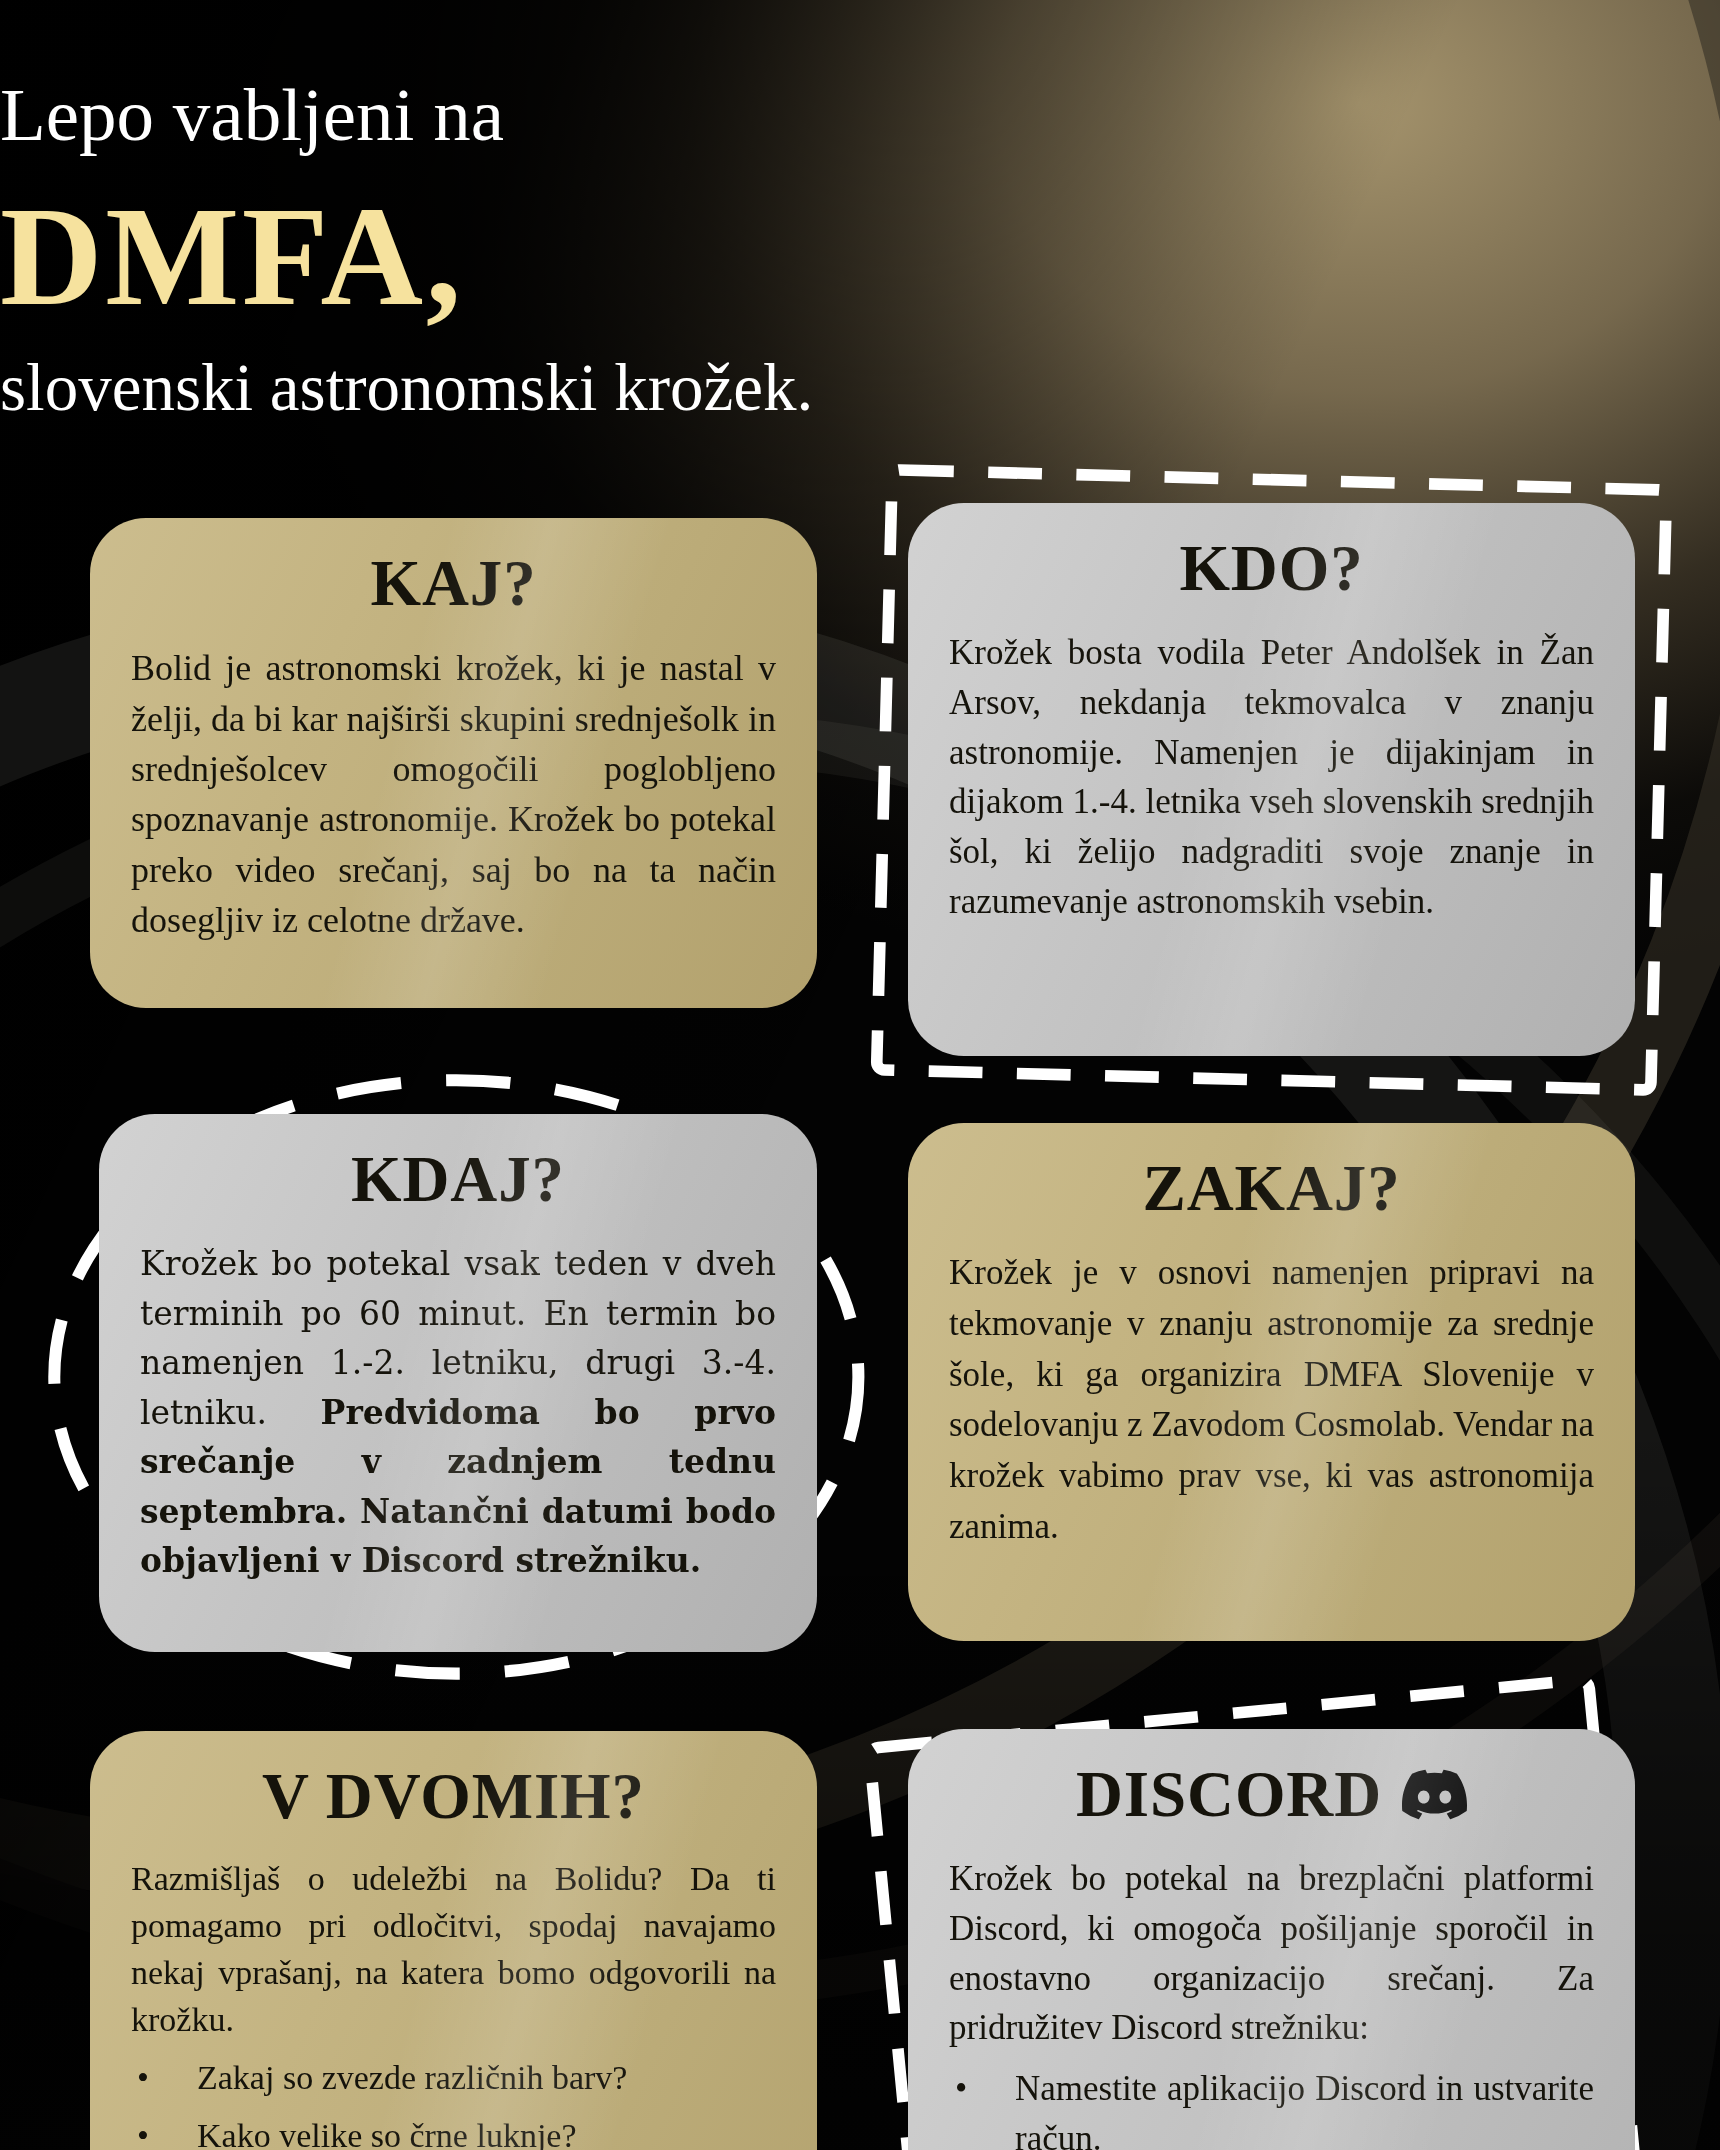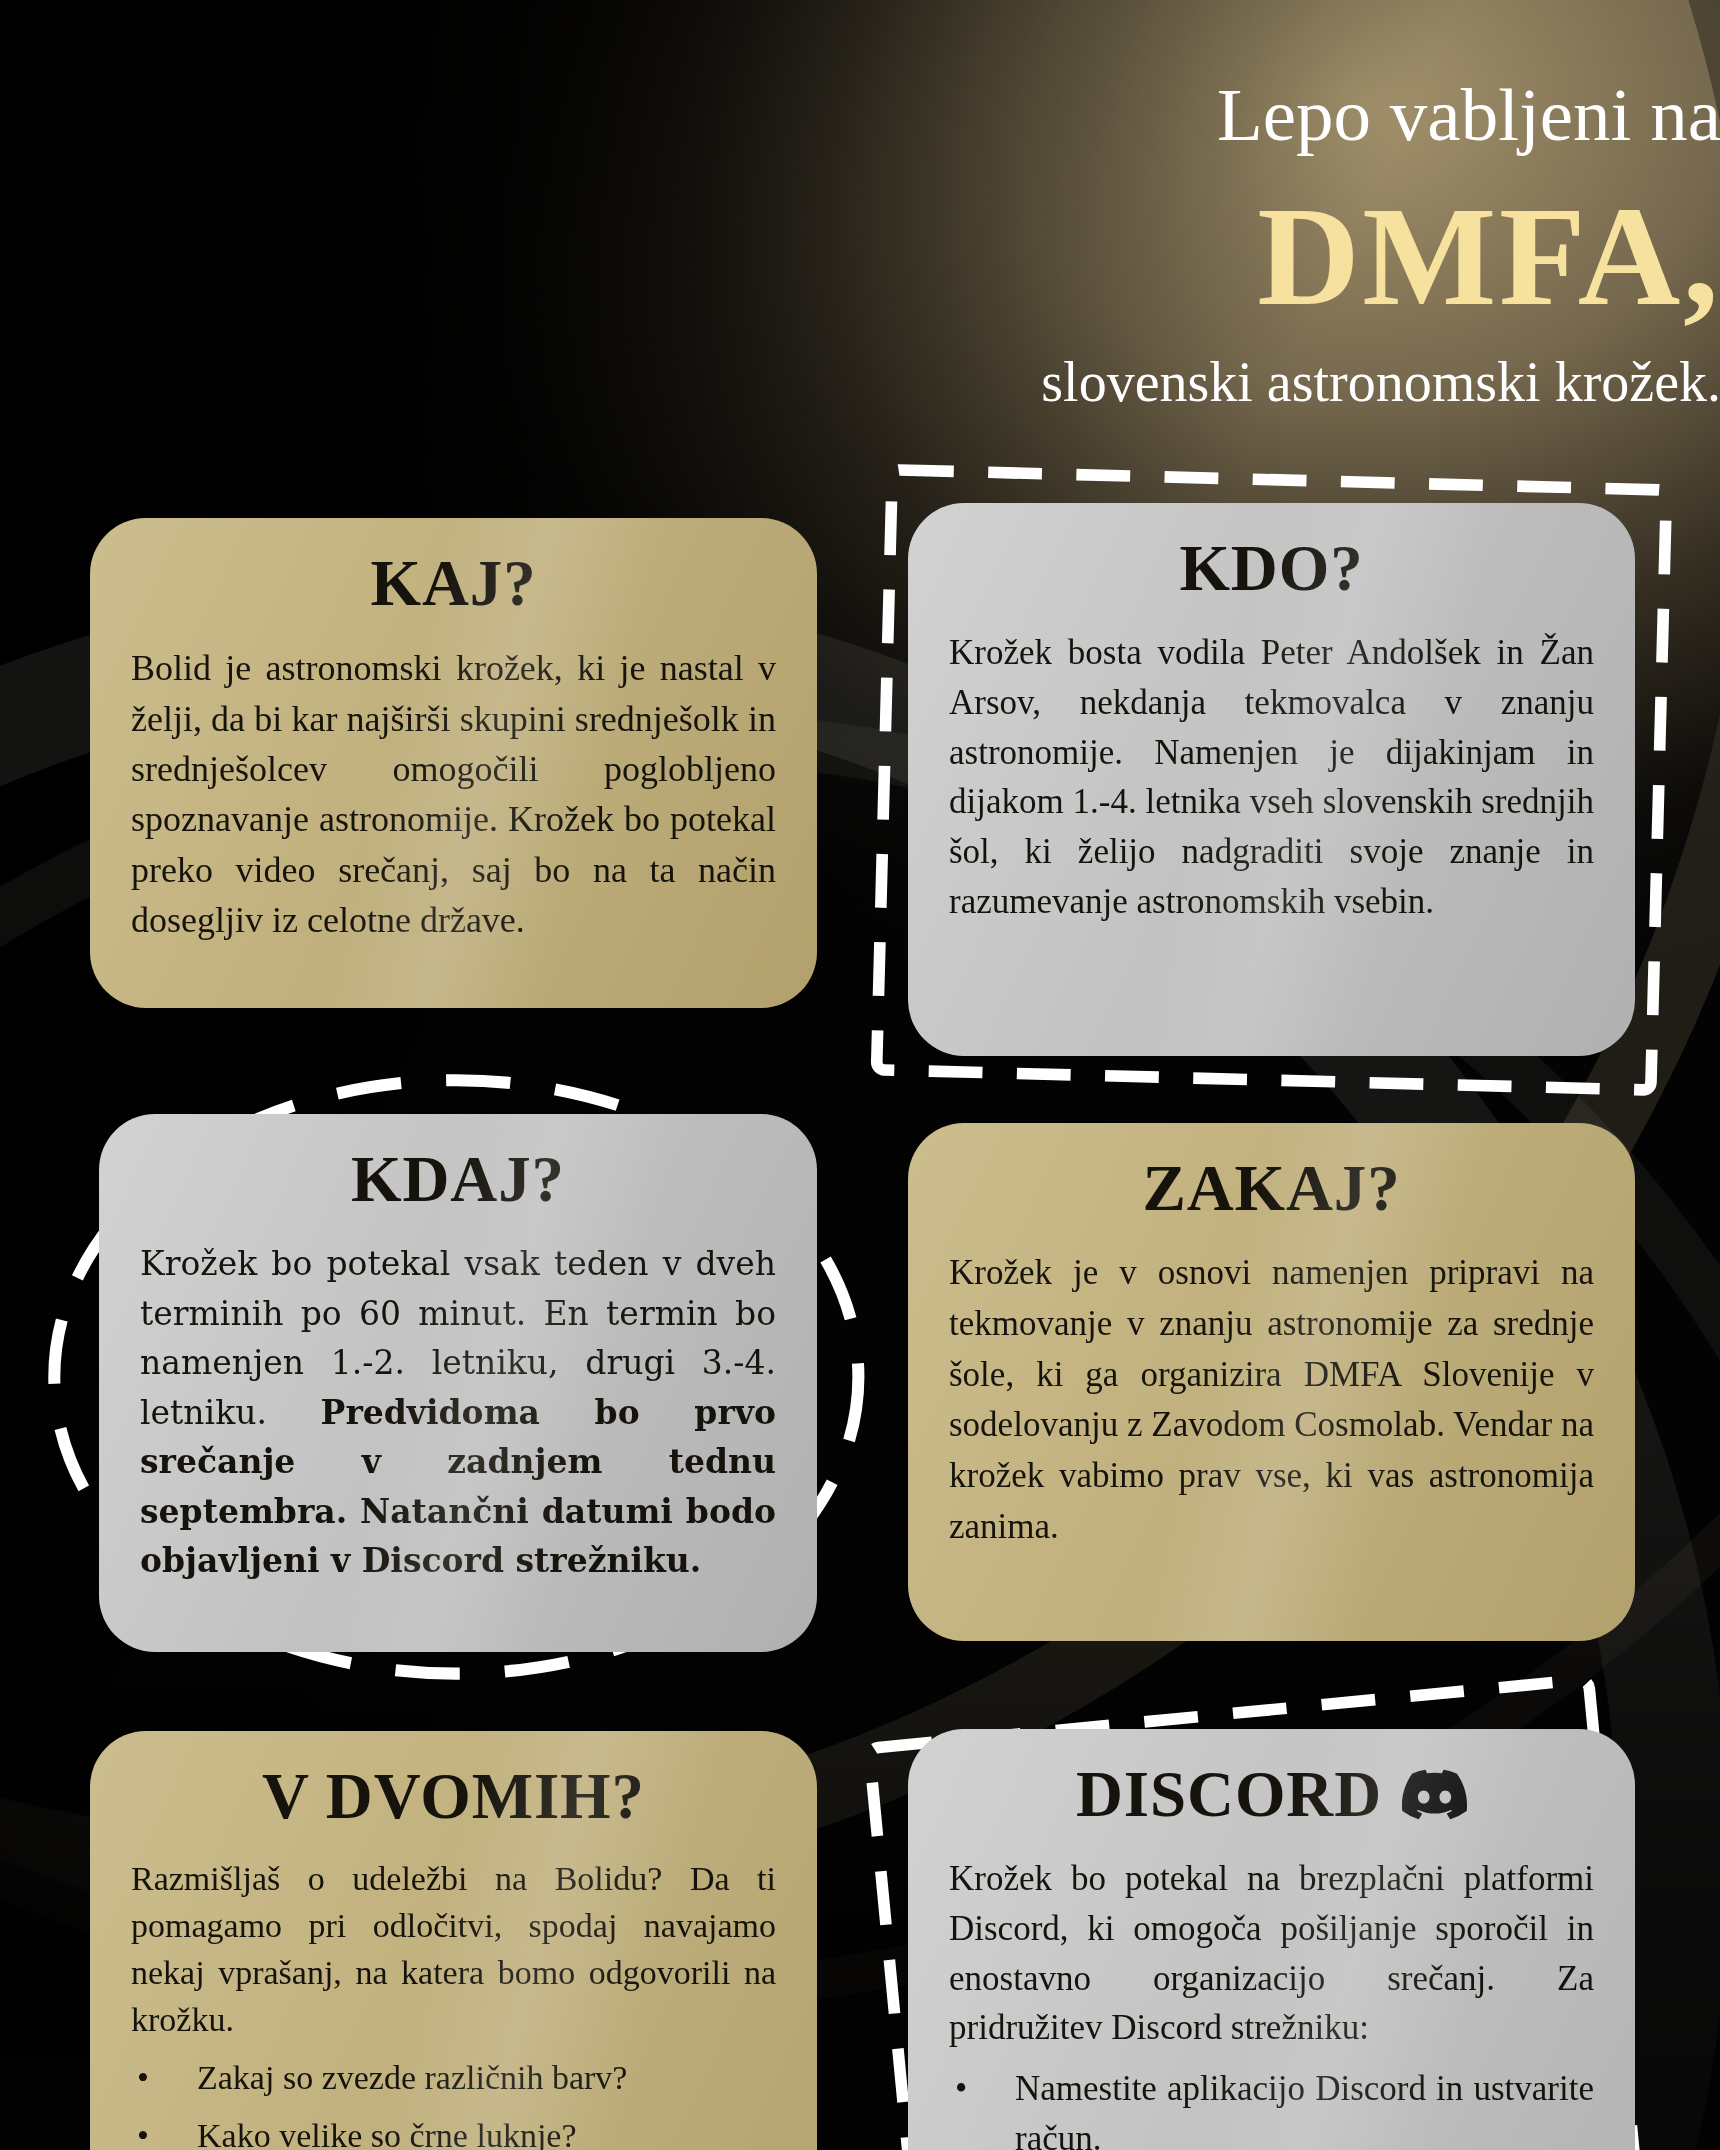--- a/index.html
+++ b/index.html
@@ -24,24 +24,24 @@
         border:112px solid rgba(190,186,176,.10);}
   .arc4{left:-645px;top:710px;width:2495px;height:2495px;
         border:52px solid rgba(190,186,176,.07);}
   .dark-sweep{position:absolute;inset:0;
     background:linear-gradient(115deg, rgba(0,0,0,.95) 0%, rgba(0,0,0,.85) 20%,
        rgba(0,0,0,.45) 33%, rgba(0,0,0,0) 50%);}
   .bottom-fade{position:absolute;inset:0;
     background:linear-gradient(180deg, rgba(0,0,0,0) 55%, rgba(0,0,0,.55) 75%, rgba(4,4,4,.85) 100%);}
 
   
-  .hline{position:absolute;left:0;right:0;text-align:right;color:#fff;}
+  .hline{position:absolute;left:0;right:16px;text-align:left;color:#fff;}
   .h1{top:77px;font-size:75px;line-height:1;}
   .h2{top:185px;font-size:142px;line-height:1;font-weight:700;color:#f6e29e;letter-spacing:2.6px;}
-  .h3{top:354px;font-size:56px;line-height:1;}
+  .h3{top:354px;font-size:67px;line-height:1;}
 
   
   .card{position:absolute;box-sizing:border-box;border-radius:56px;
         color:#15130b;padding:28px 41px;overflow:hidden;}
   .card::after{content:"";position:absolute;inset:0;border-radius:inherit;pointer-events:none;
         background:linear-gradient(105deg, rgba(255,255,255,0) 42%,
         rgba(255,255,255,.13) 54%, rgba(255,255,255,0) 68%);}
   .tan{background:linear-gradient(115deg,#ccbd8e 0%,#c4b482 32%,#bbab78 65%,#b2a16d 100%);}
   .gray{background:linear-gradient(115deg,#d2d2d2 0%,#c4c4c4 40%,#b0b0b0 100%);}
   .card-title{margin:0 0 22.4px 0;text-align:center;font-weight:700;

